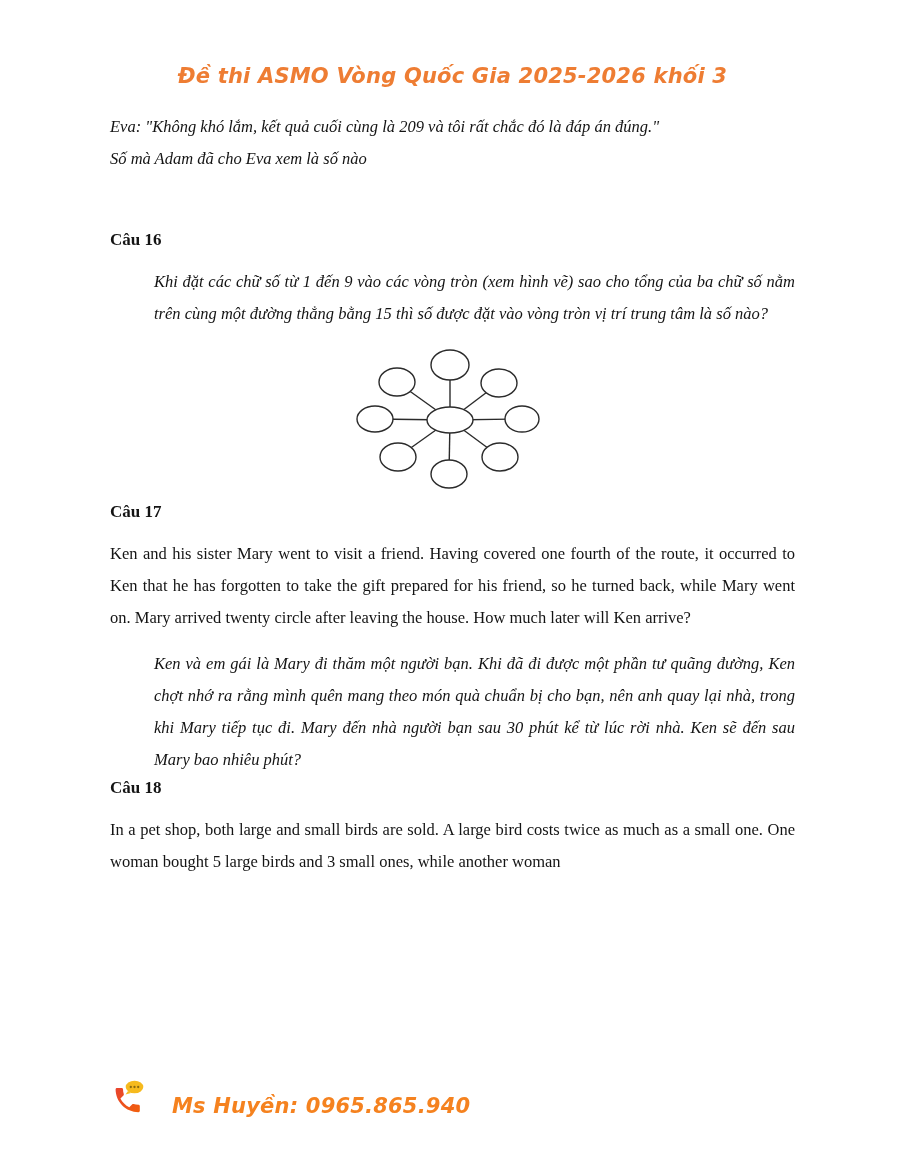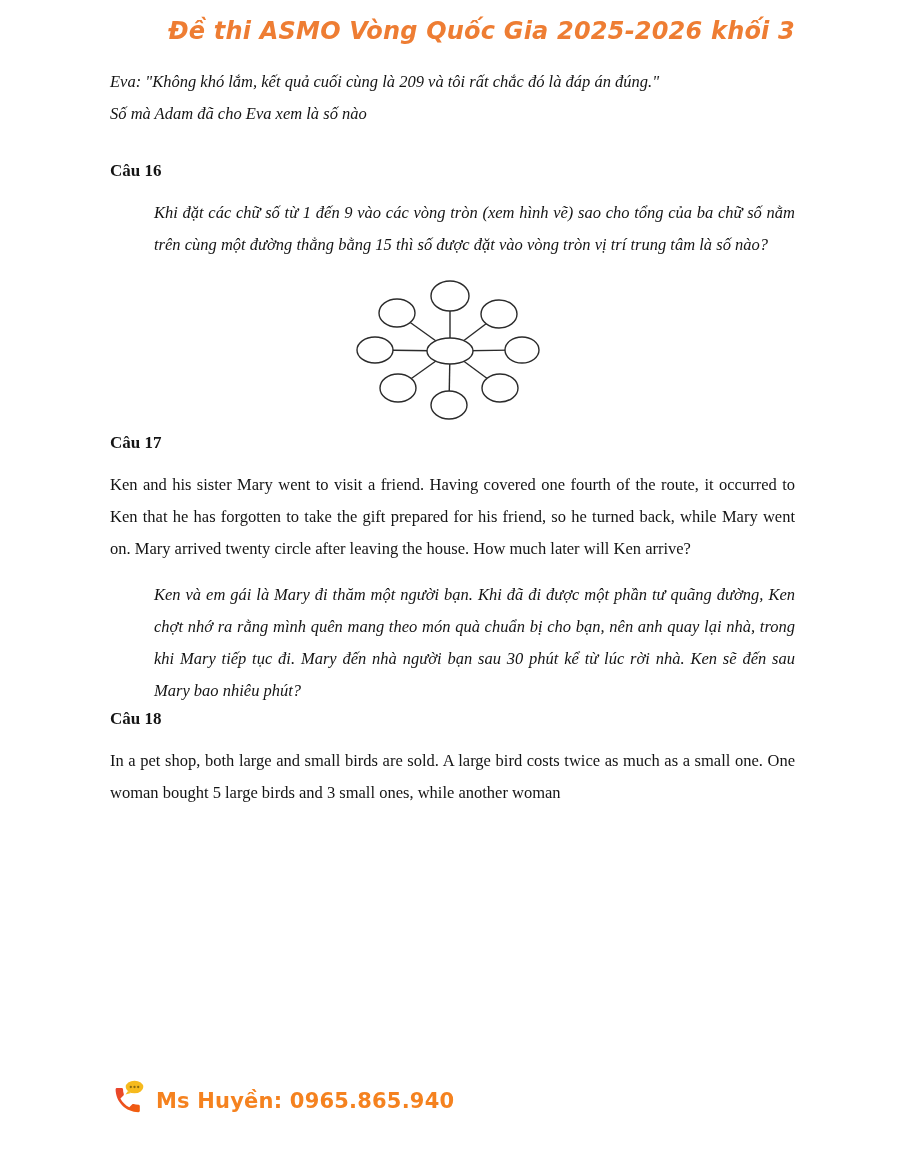--- a/index.html
+++ b/index.html
@@ -10,66 +10,67 @@
     height: 1164px;
     margin: 0 auto;
     background: #ffffff;
     font-family: "Liberation Serif", serif;
     color: #141414;
     overflow: hidden;
   }
   .content { margin: 0 105px 0 110px; }
 
   .doc-header {
-    padding-top: 18px;
-    text-align: right;
+    padding-top: 63px;
+    text-align: center;
     font-family: "DejaVu Sans", sans-serif;
     font-style: italic;
     font-weight: 700;
-    font-size: 24px;
+    font-size: 21px;
     line-height: 26px;
     color: #EE7D33;
     letter-spacing: 0.2px;
   }
 
   .para {
     font-size: 16.5px;
     line-height: 32px;
     text-align: justify;
   }
   .para.it { font-style: italic; }
   .para.single { text-align: left; }
 
   .intro-eva  { margin-top: 22px; }
   .intro-adam { margin-top: 0; }
 
   .q-label {
     font-weight: 700;
     font-size: 17px;
     line-height: 24px;
-    margin-top: 29px;
+    margin-top: 53px;
   }
   .q-label.tight { margin-top: 0; }
   .q-en { margin-top: 14px; }
   .q-vi { margin-top: 14px; margin-left: 44px; }
 
   .figure-wrap {
     margin: 8px auto 0;
     width: 250px;
     text-align: center;
   }
   .figure-wrap svg { display: block; }
 
   .footer {
     position: absolute;
     left: 108px;
     top: 1078px;
     display: flex;
-    align-items: center;
-    gap: 8px;
+    align-items: flex-end;
+    gap: 24px;
+    font-style: italic;
   }
   .footer .phone-ico { width: 40px; height: 40px; flex: 0 0 auto; }
   .footer .contact-text {
     font-family: "DejaVu Sans", sans-serif;
     font-weight: 700;
     font-size: 21px;
     color: #F5821F;
     letter-spacing: 0.2px;
     padding-top: 6px;
   }

